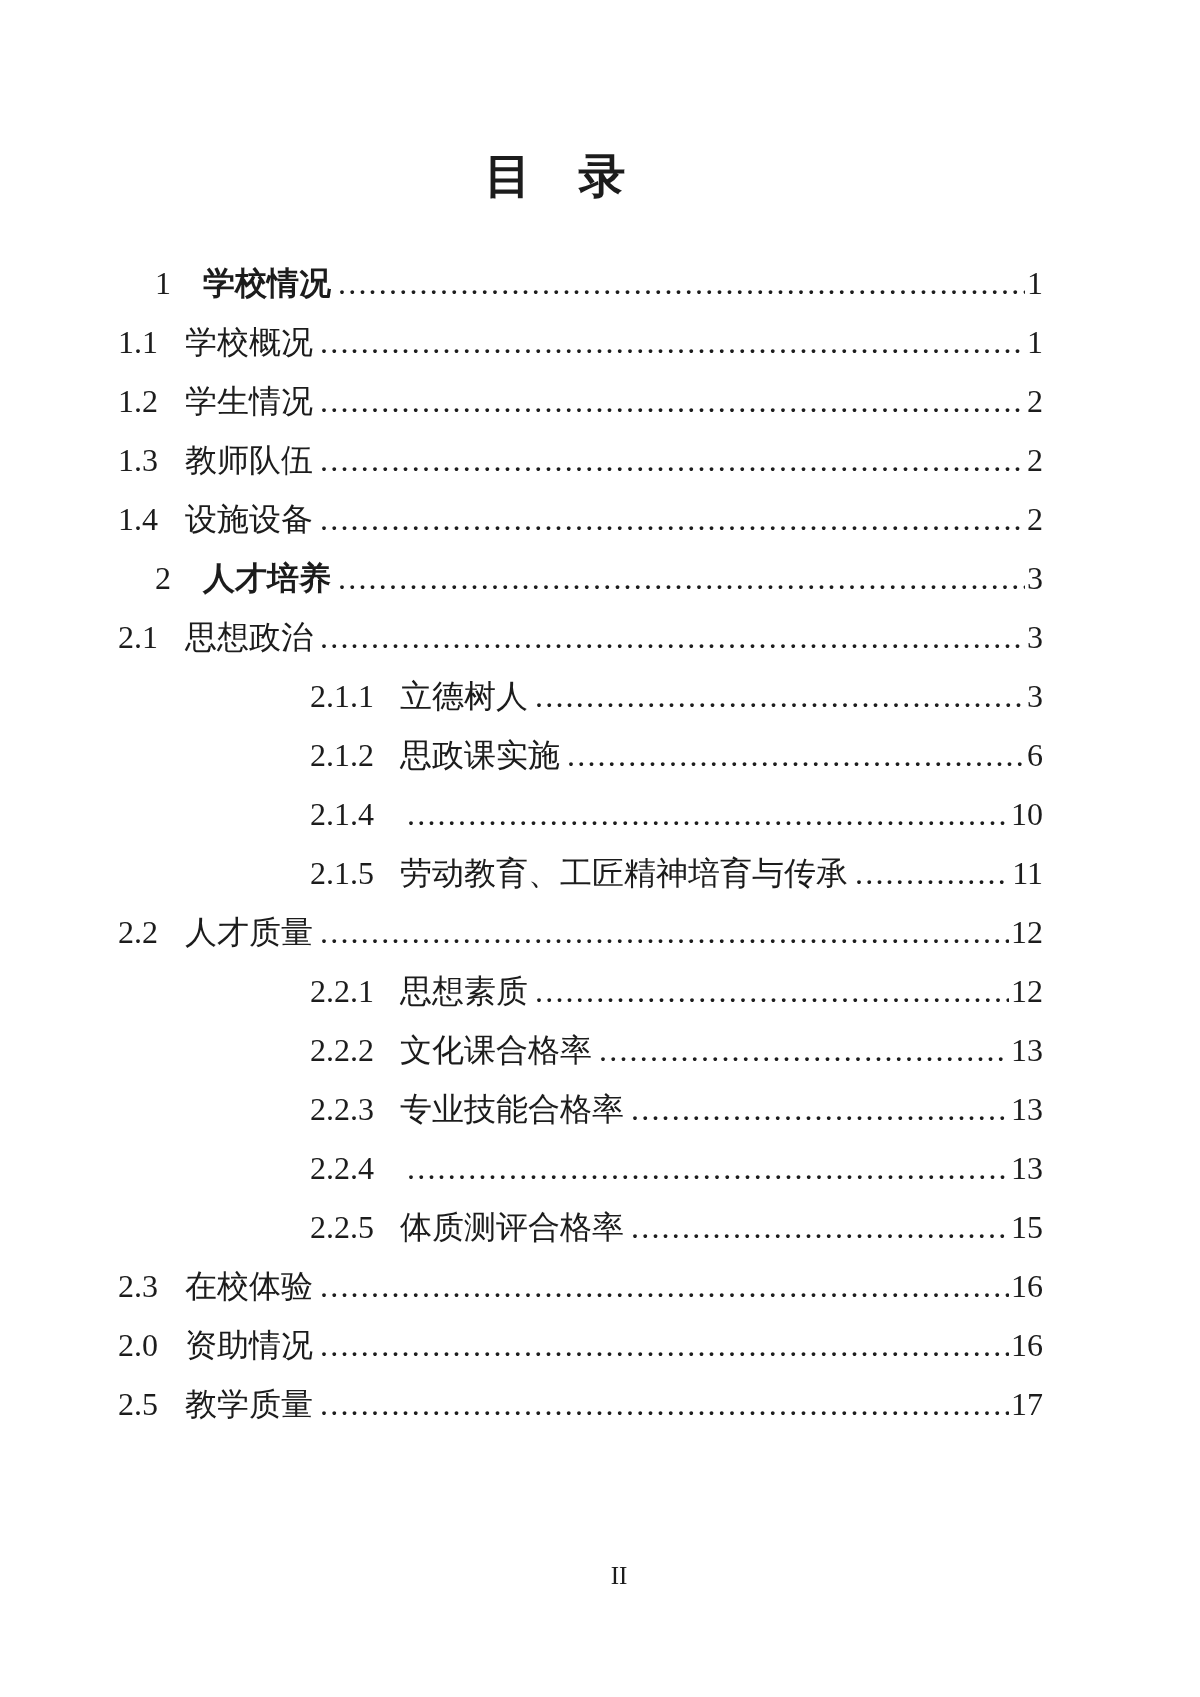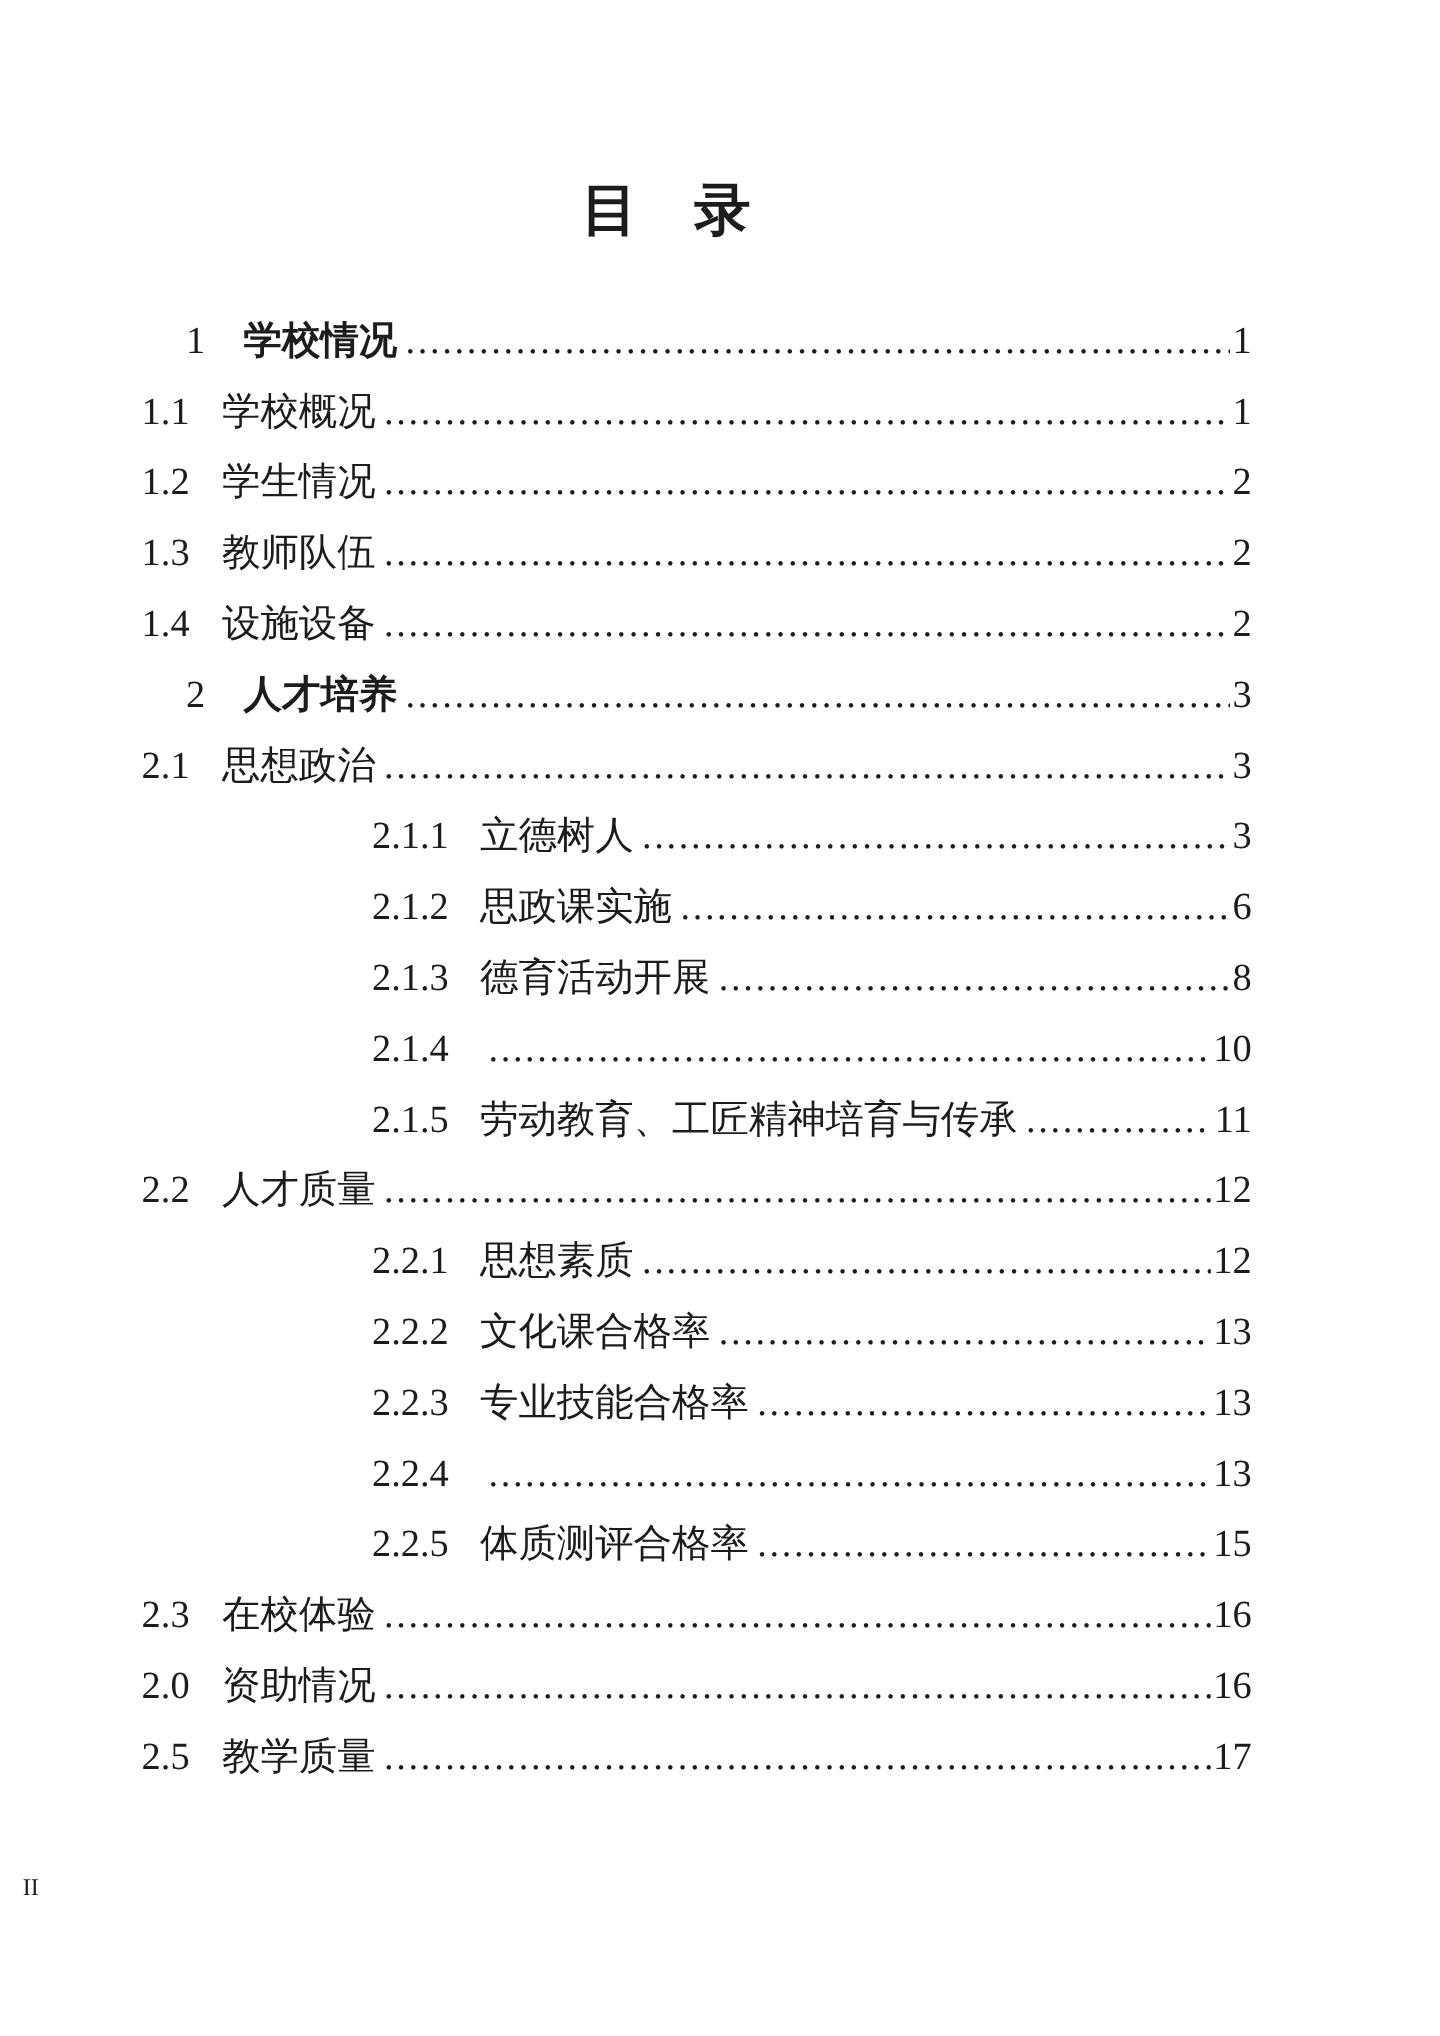--- a/index.html
+++ b/index.html
@@ -73,21 +73,22 @@
   }
   .page-num {
     flex: 0 0 auto;
     text-align: right;
   }
   .page-footer {
     position: absolute;
     top: 1562px;
     left: 0;
     width: 100%;
-    font-size: 20px;
+    text-align: center;
+    font-size: 25px;
   }
   .page-footer .inner {
     position: relative;
     left: 19px;
   }
 </style>
 </head>
 <body>
 
 <div class="doc-page">
@@ -145,26 +146,20 @@
       <span class="leader"></span>
       <span class="page-num">3</span>
     </div>
       <div class="toc-row l3">
       <span class="num">2.1.2</span>
       <span class="label">思政课实施</span>
       <span class="leader"></span>
       <span class="page-num">6</span>
     </div>
       <div class="toc-row l3">
-      <span class="num">2.1.3</span>
-      <span class="label">德育活动开展</span>
-      <span class="leader"></span>
-      <span class="page-num">8</span>
-    </div>
-      <div class="toc-row l3">
       <span class="num">2.1.4</span>
       <span class="leader"></span>
       <span class="page-num">10</span>
     </div>
       <div class="toc-row l3">
       <span class="num">2.1.5</span>
       <span class="label">劳动教育、工匠精神培育与传承</span>
       <span class="leader"></span>
       <span class="page-num">11</span>
     </div>

